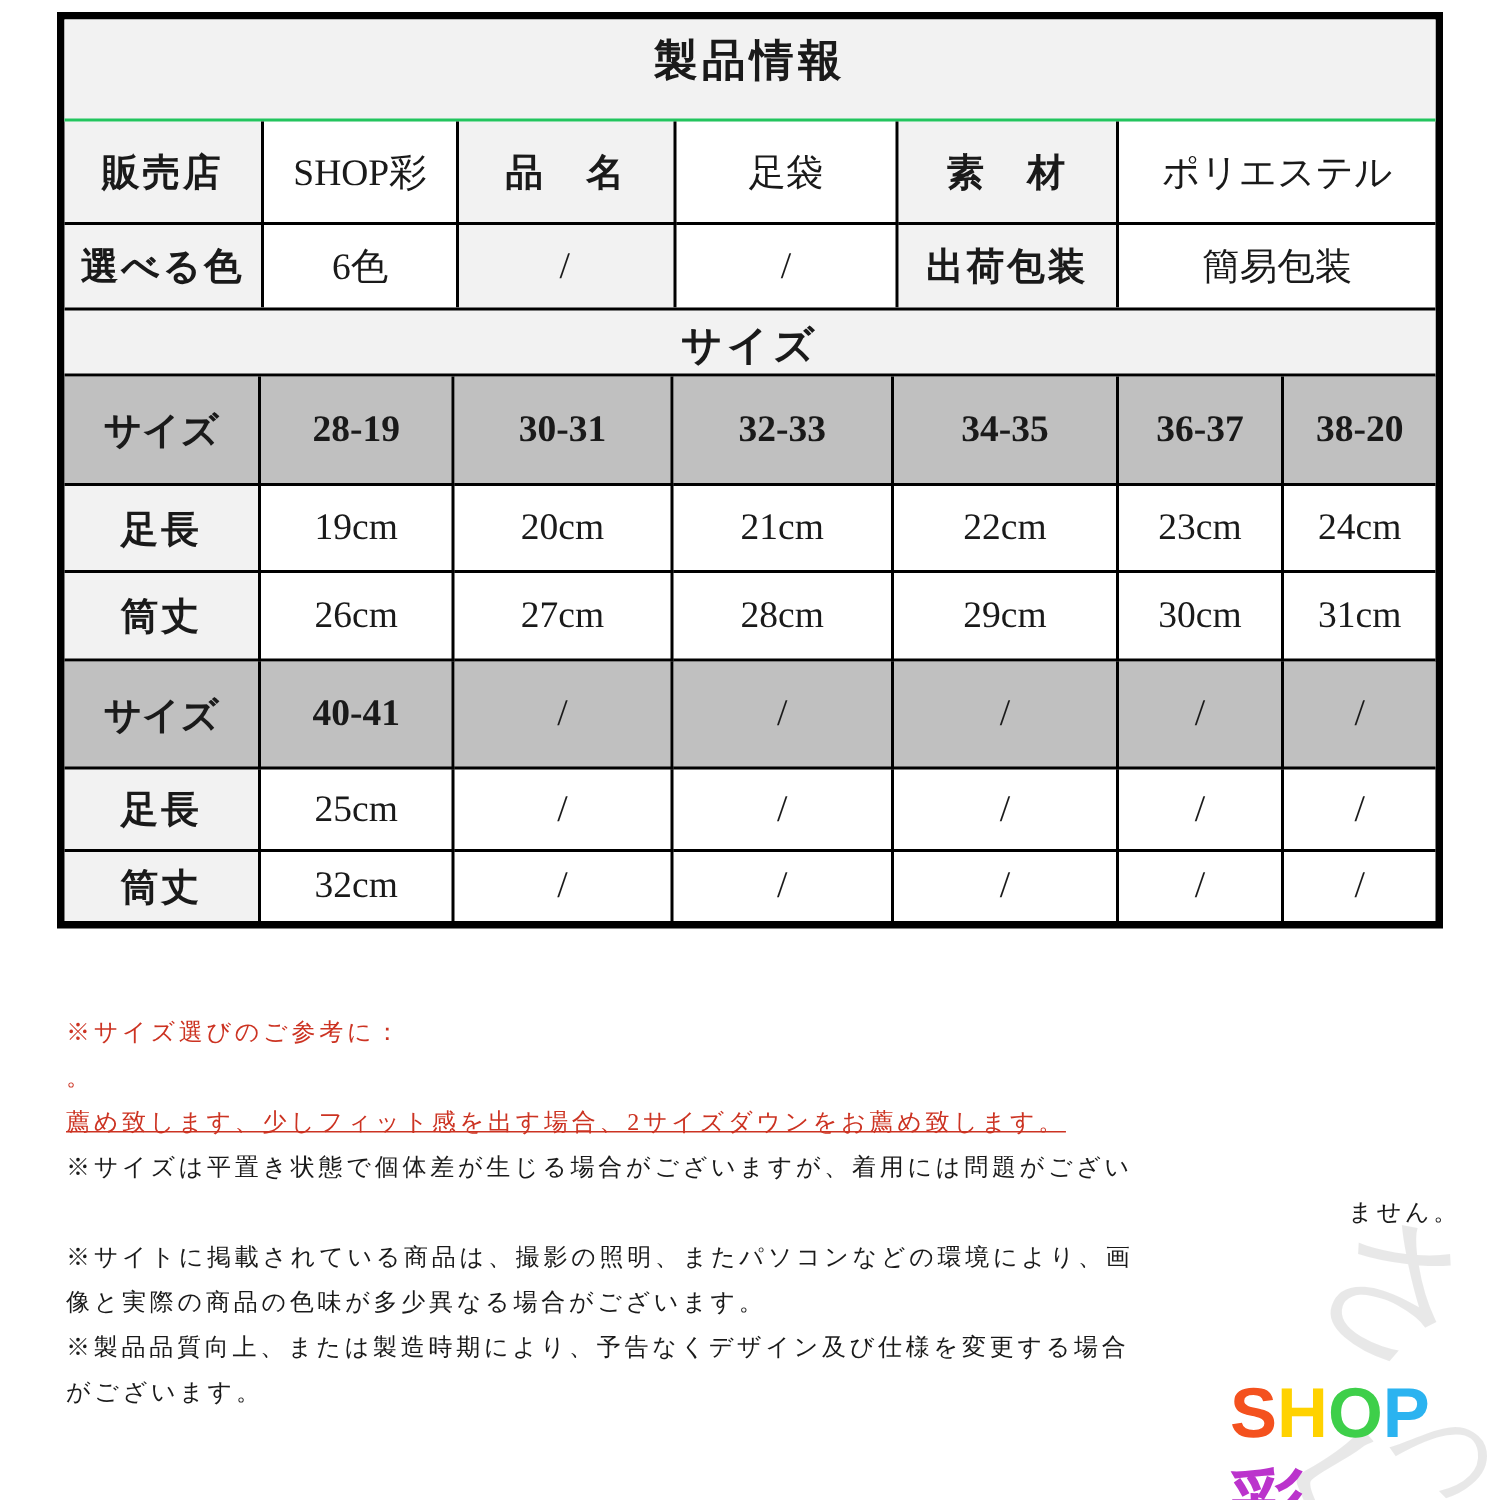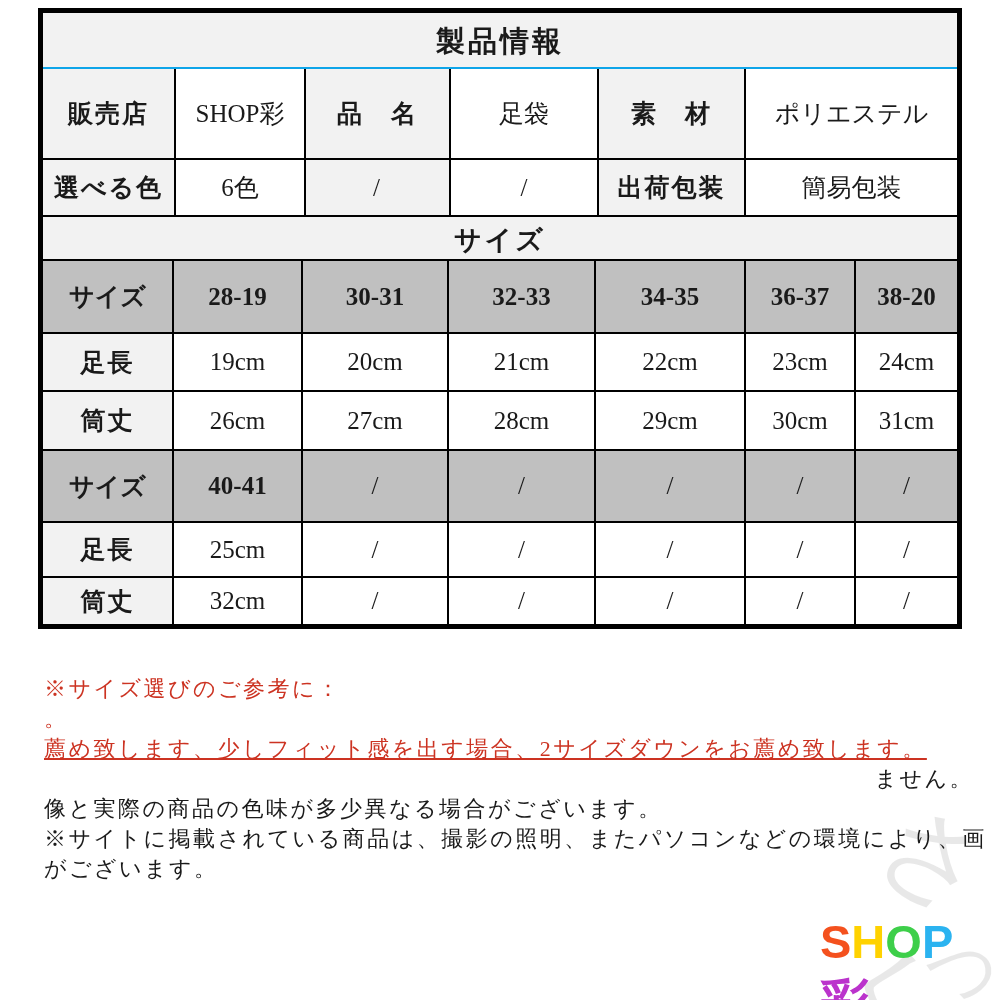--- a/index.html
+++ b/index.html
@@ -5,46 +5,46 @@
   * { margin:0; padding:0; box-sizing:border-box; }
   html,body { width:1000px; height:1000px; background:#ffffff;
     font-family:"Liberation Serif","DejaVu Serif",serif; color:#1a1a1a; }
   .sheet { position:relative; width:1000px; height:1000px; overflow:hidden; }
 
   
   .frame { position:absolute; left:38px; top:8px; width:924px;
     border:5px solid #000; background:#fff; z-index:1; }
   .band { background:#f2f2f2; text-align:center; font-weight:bold;
     font-size:29px; letter-spacing:3px; }
-  .band-title { height:56px; line-height:56px; border-bottom:2px solid #0ea5e9; }
+  .band-title { height:68px; line-height:56px; border-bottom:2px solid #22c55e; }
   .band-size  { height:46px; line-height:46px; border-top:2px solid #000;
     border-bottom:2px solid #000; font-size:27px; }
 
   table.tbl { border-collapse:collapse; table-layout:fixed; width:100%; }
   .tbl td { border:2px solid #000; text-align:center; vertical-align:middle;
     font-size:25px; overflow:hidden; white-space:nowrap; }
   .tbl td:first-child { border-left:none; }
   .tbl td:last-child  { border-right:none; }
   .tbl tr:first-child td { border-top:none; }
   .tbl tr:last-child  td { border-bottom:none; }
   .dl { border-left-style:dashed !important; }
   .lbl { font-weight:bold; background:#f2f2f2; letter-spacing:2px; }
   .gray td { background:#c0c0c0; }
   .b { font-weight:bold; }
   .num { font-size:27px; font-weight:bold; }
   .num-lg { font-size:30px; font-weight:bold; }
   .num-sm { font-size:26px; font-weight:bold; }
-  tr.r-top1 { height:90px;margin-top:12px; } tr.r-top2 { height:56px; }
+  tr.r-top1 { height:68px;margin-top:12px; } tr.r-top2 { height:56px; }
   tr.r-szh  { height:72px; } tr.r-val1 { height:58px; }
   tr.r-val2 { height:59px; } tr.r-szh2 { height:72px; }
   tr.r-val3 { height:55px; } tr.r-val4 { height:47px; }
 
   
   .notes { position:absolute; left:44px; top:674px; width:930px; z-index:2; }
-  .note-line { font-size:22px; line-height:30px; letter-spacing:2.5px;
+  .note-line { font-size:16px; line-height:30px; letter-spacing:2.5px;
     white-space:nowrap; }
 
   
   .wm { position:absolute; color:rgba(0,0,0,0.09); z-index:0;
     font-family:"DejaVu Serif",serif; pointer-events:none; }
   .wm1 { left:835px; top:790px; font-size:105px; transform:rotate(18deg);
     letter-spacing:-8px; }
   .wm2 { left:925px; top:918px; font-size:72px; transform:rotate(-8deg); }
   .logo { position:absolute; left:820px; top:914px; z-index:3;
     font-family:"Liberation Sans","DejaVu Sans",sans-serif;
@@ -161,23 +161,25 @@
         <td>/</td>
       </tr>
     </tbody>
       </table>
   </div>
 
   <div class="notes">
     <div class="note-line" style="color: rgb(204, 51, 34);">※サイズ選びのご参考に：</div>
     <div class="note-line" style="color: rgb(204, 51, 34);">。</div>
     <div class="note-line" style="color: rgb(204, 51, 34); text-decoration: underline;">薦め致します、少しフィット感を出す場合、2サイズダウンをお薦め致します。</div>
+    <div class="note-line" style="color: rgb(26, 26, 26);">※サイズは平置き状態で個体差が生じる場合がございますが、着用には問題がござい</div>
     <div class="note-line" style="color: rgb(26, 26, 26); text-align: right;">ません。</div>
+    <div class="note-line" style="color: rgb(26, 26, 26);">※サイトに掲載されている商品は、撮影の照明、またパソコンなどの環境により、画</div>
     <div class="note-line" style="color: rgb(26, 26, 26);">像と実際の商品の色味が多少異なる場合がございます。</div>
-    <div class="note-line" style="color: rgb(26, 26, 26);">※サイトに掲載されている商品は、撮影の照明、またパソコンなどの環境により、画</div>
+    <div class="note-line" style="color: rgb(26, 26, 26);">※製品品質向上、または製造時期により、予告なくデザイン及び仕様を変更する場合</div>
     <div class="note-line" style="color: rgb(26, 26, 26);">がございます。</div>
   </div>
 
   <div class="logo">
     <span style="color: rgb(244, 81, 30);">S</span><span style="color: rgb(255, 210, 0);">H</span><span style="color: rgb(62, 207, 74);">O</span><span style="color: rgb(43, 179, 240);">P</span><span class="kanji" style="color: rgb(187, 51, 204);">彩</span>
   </div>
 
 </div>
 
 </body></html>

